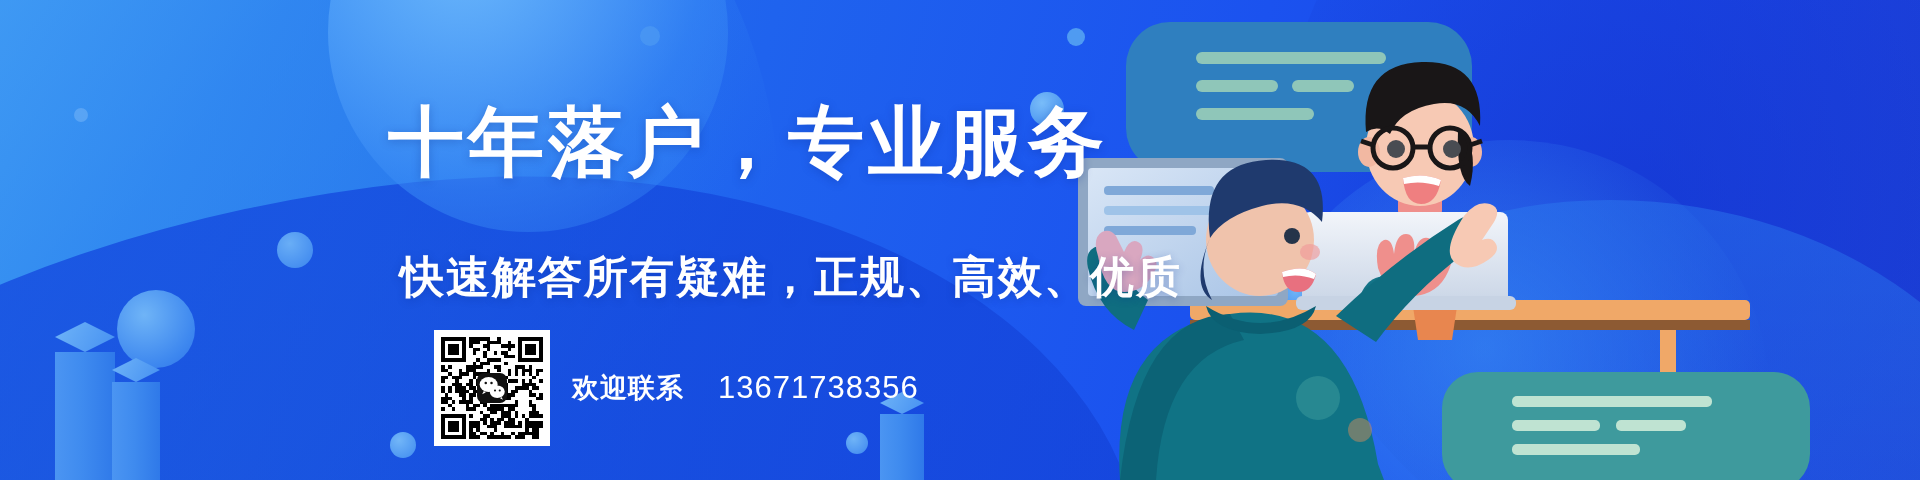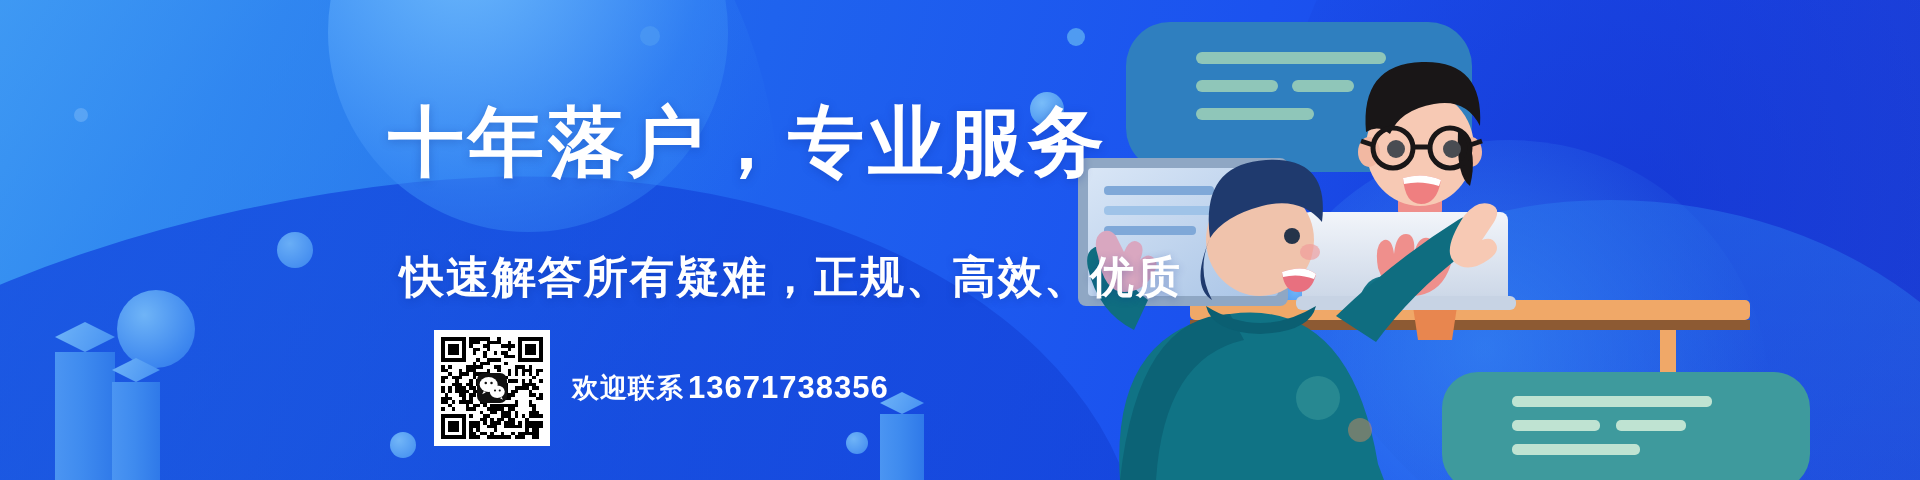--- a/index.html
+++ b/index.html
@@ -89,22 +89,22 @@
   .qr{width:116px;height:116px;background:#fff;padding:7px;box-sizing:border-box;position:relative;}
   .qr svg{display:block;width:100%;height:100%;}
   .qr .wechat{
     position:absolute;left:50%;top:50%;transform:translate(-50%,-50%);
     width:30px;height:30px;background:#111;border-radius:7px;
     display:flex;align-items:center;justify-content:center;
   }
   .contact-text{display:flex;flex-direction:row;gap:4px;}
   .contact-text .hello{color:#fff;font-size:27px;font-weight:bold;letter-spacing:1px;
     font-family:"DejaVu Sans","Liberation Sans",sans-serif;}
-  .contact-text .phone{color:#fff;font-size:31px;font-weight:bold;letter-spacing:1px;
-    font-family:"Liberation Sans",sans-serif;}
+  .contact-text .phone{color:#fff;font-size:31px;font-weight:normal;letter-spacing:1px;
+    font-family:"Liberation Sans",sans-serif;margin-left:30px;}
 
   
   #illus{position:absolute;right:0;top:0;width:860px;height:480px;}
 </style>
 </head>
 <body>
 
 <div id="banner">
 
   <div class="layer">

